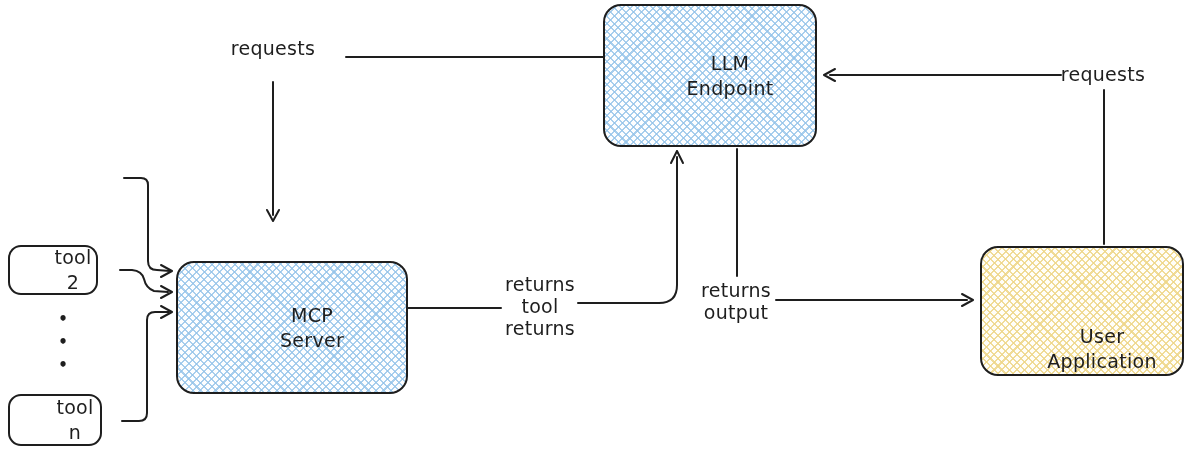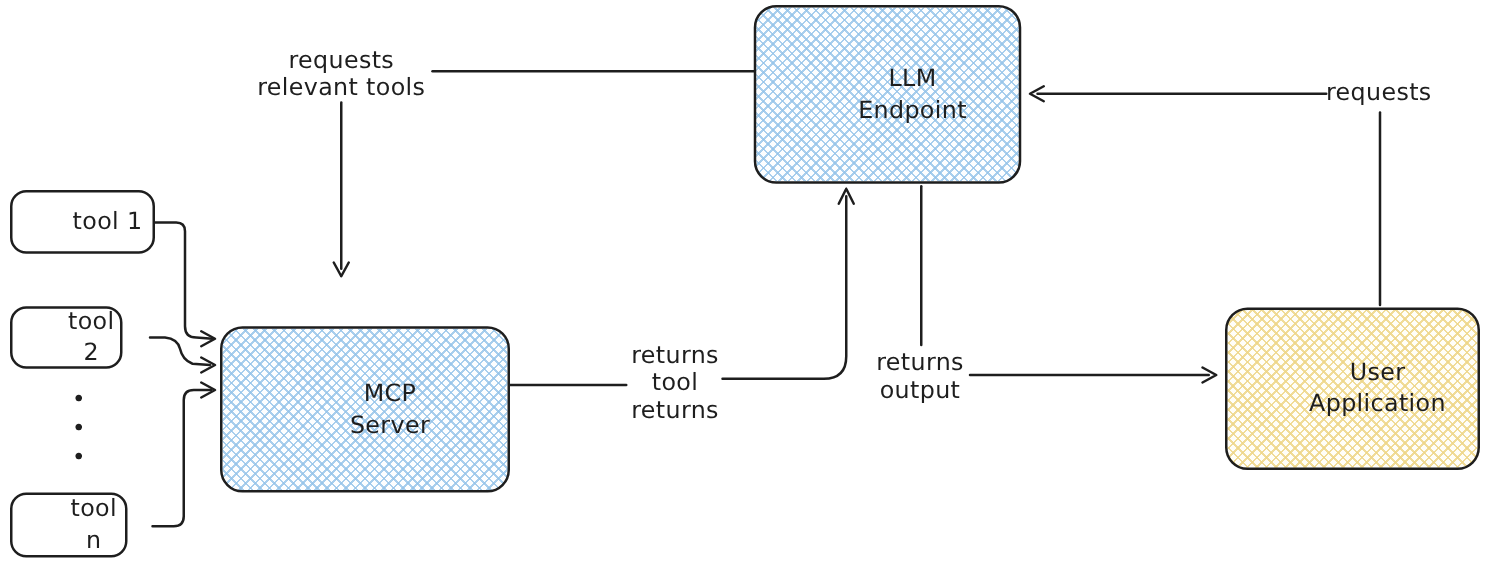--- a/index.html
+++ b/index.html
@@ -29,20 +29,21 @@
     background-color:#fdfeff;
     background-image:
       repeating-linear-gradient(45deg, rgba(148,195,233,0.80) 0px, rgba(148,195,233,0.80) 1.5px, transparent 1.5px, transparent 5.4px),
       repeating-linear-gradient(-45deg, rgba(148,195,233,0.80) 0px, rgba(148,195,233,0.80) 1.5px, transparent 1.5px, transparent 5.4px);
   }
   .hatch-yellow{
     background-color:#fffef8;
     background-image:
       repeating-linear-gradient(45deg, rgba(238,214,136,0.85) 0px, rgba(238,214,136,0.85) 1.5px, transparent 1.5px, transparent 5.4px),
       repeating-linear-gradient(-45deg, rgba(238,214,136,0.85) 0px, rgba(238,214,136,0.85) 1.5px, transparent 1.5px, transparent 5.4px);
+    align-items: flex-end;
   }
 
   .edge-label{
     position:absolute;
     text-align:center;
     font-size:19px;line-height:22px;letter-spacing:0.3px;
     background:transparent;
   }
   .edge-label span{display:block;}
 
@@ -92,23 +93,20 @@
       <path d="M973 300 L962 294 M973 300 L962 306"></path>
     </g>
 
     <g>
       <path d="M1061 75 L830 75"></path>
       <path d="M824 75 L835 69 M824 75 L835 81"></path>
       <path d="M1104 90 L1104 244"></path>
     </g>
   </svg>
 
-  <div class="node tool" style="left:8px;top:152px;width:116px;height:51px;">
-    <span class="lbl">tool 1</span>
-  </div>
 
   <div class="node tool" style="left:8px;top:245px;width:90px;height:50px;">
     <span class="lbl">tool 2</span>
   </div>
 
   <div class="ellipsis">
     <span class="dot">•</span>
     <span class="dot">•</span>
     <span class="dot">•</span>
   </div>
@@ -130,21 +128,20 @@
       <span class="lbl">Endpoint</span>
     </div>
   </div>
 
   <div class="node big hatch-yellow" style="left:980px;top:246px;width:204px;height:130px;">
     <span class="lbl">User Application</span>
   </div>
 
   <div class="edge-label" style="left:173px;top:37px;width:200px;">
     <span>requests</span>
-    <span>relevant tools</span>
   </div>
 
   <div class="edge-label" style="left:480px;top:273px;width:120px;">
     <span>returns</span>
     <span>tool</span>
     <span>returns</span>
   </div>
 
   <div class="edge-label" style="left:676px;top:279px;width:120px;">
     <span>returns</span>

